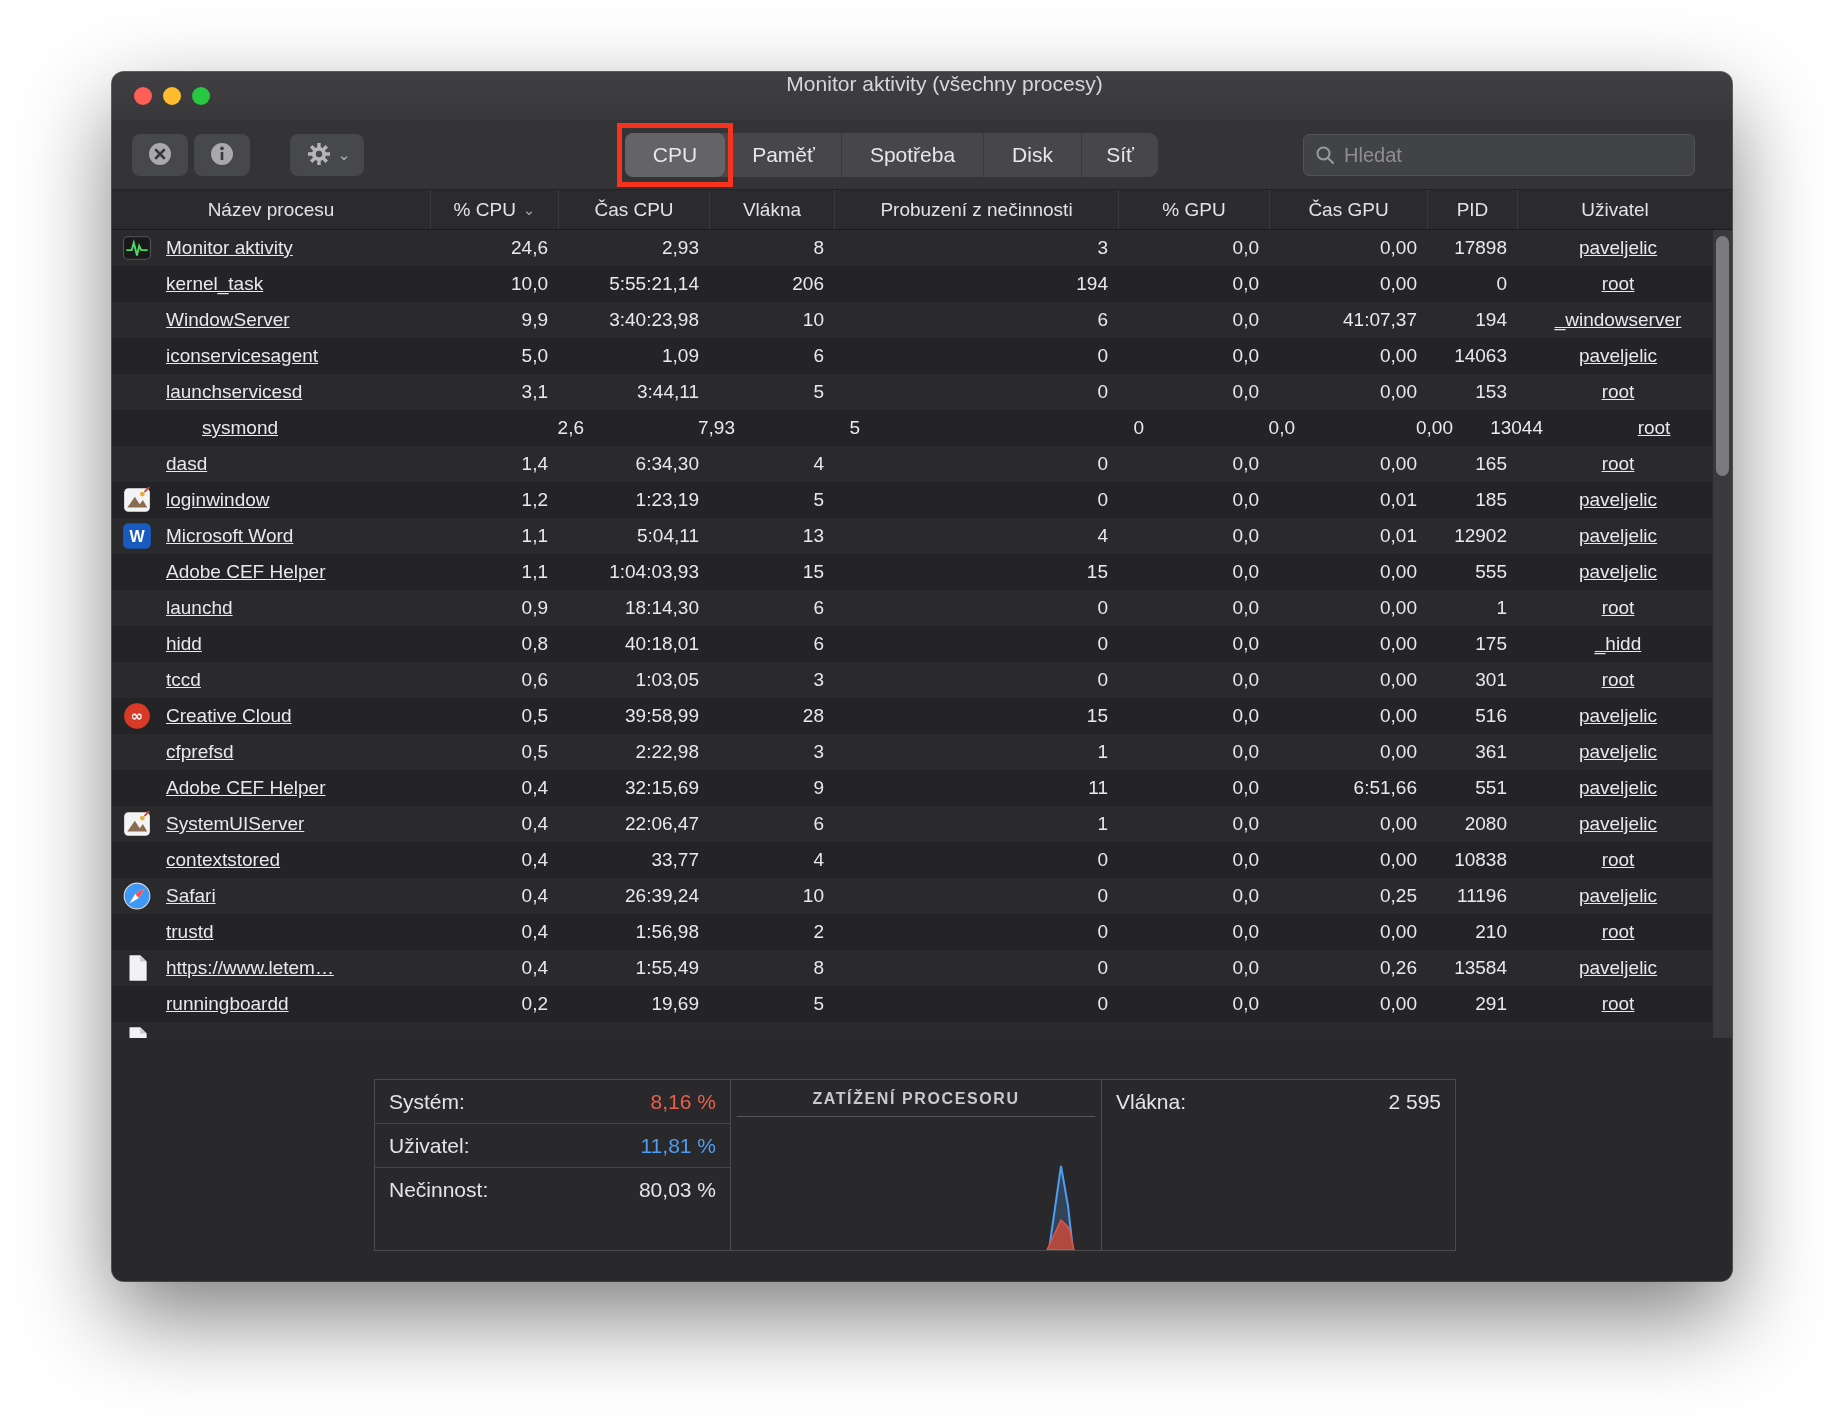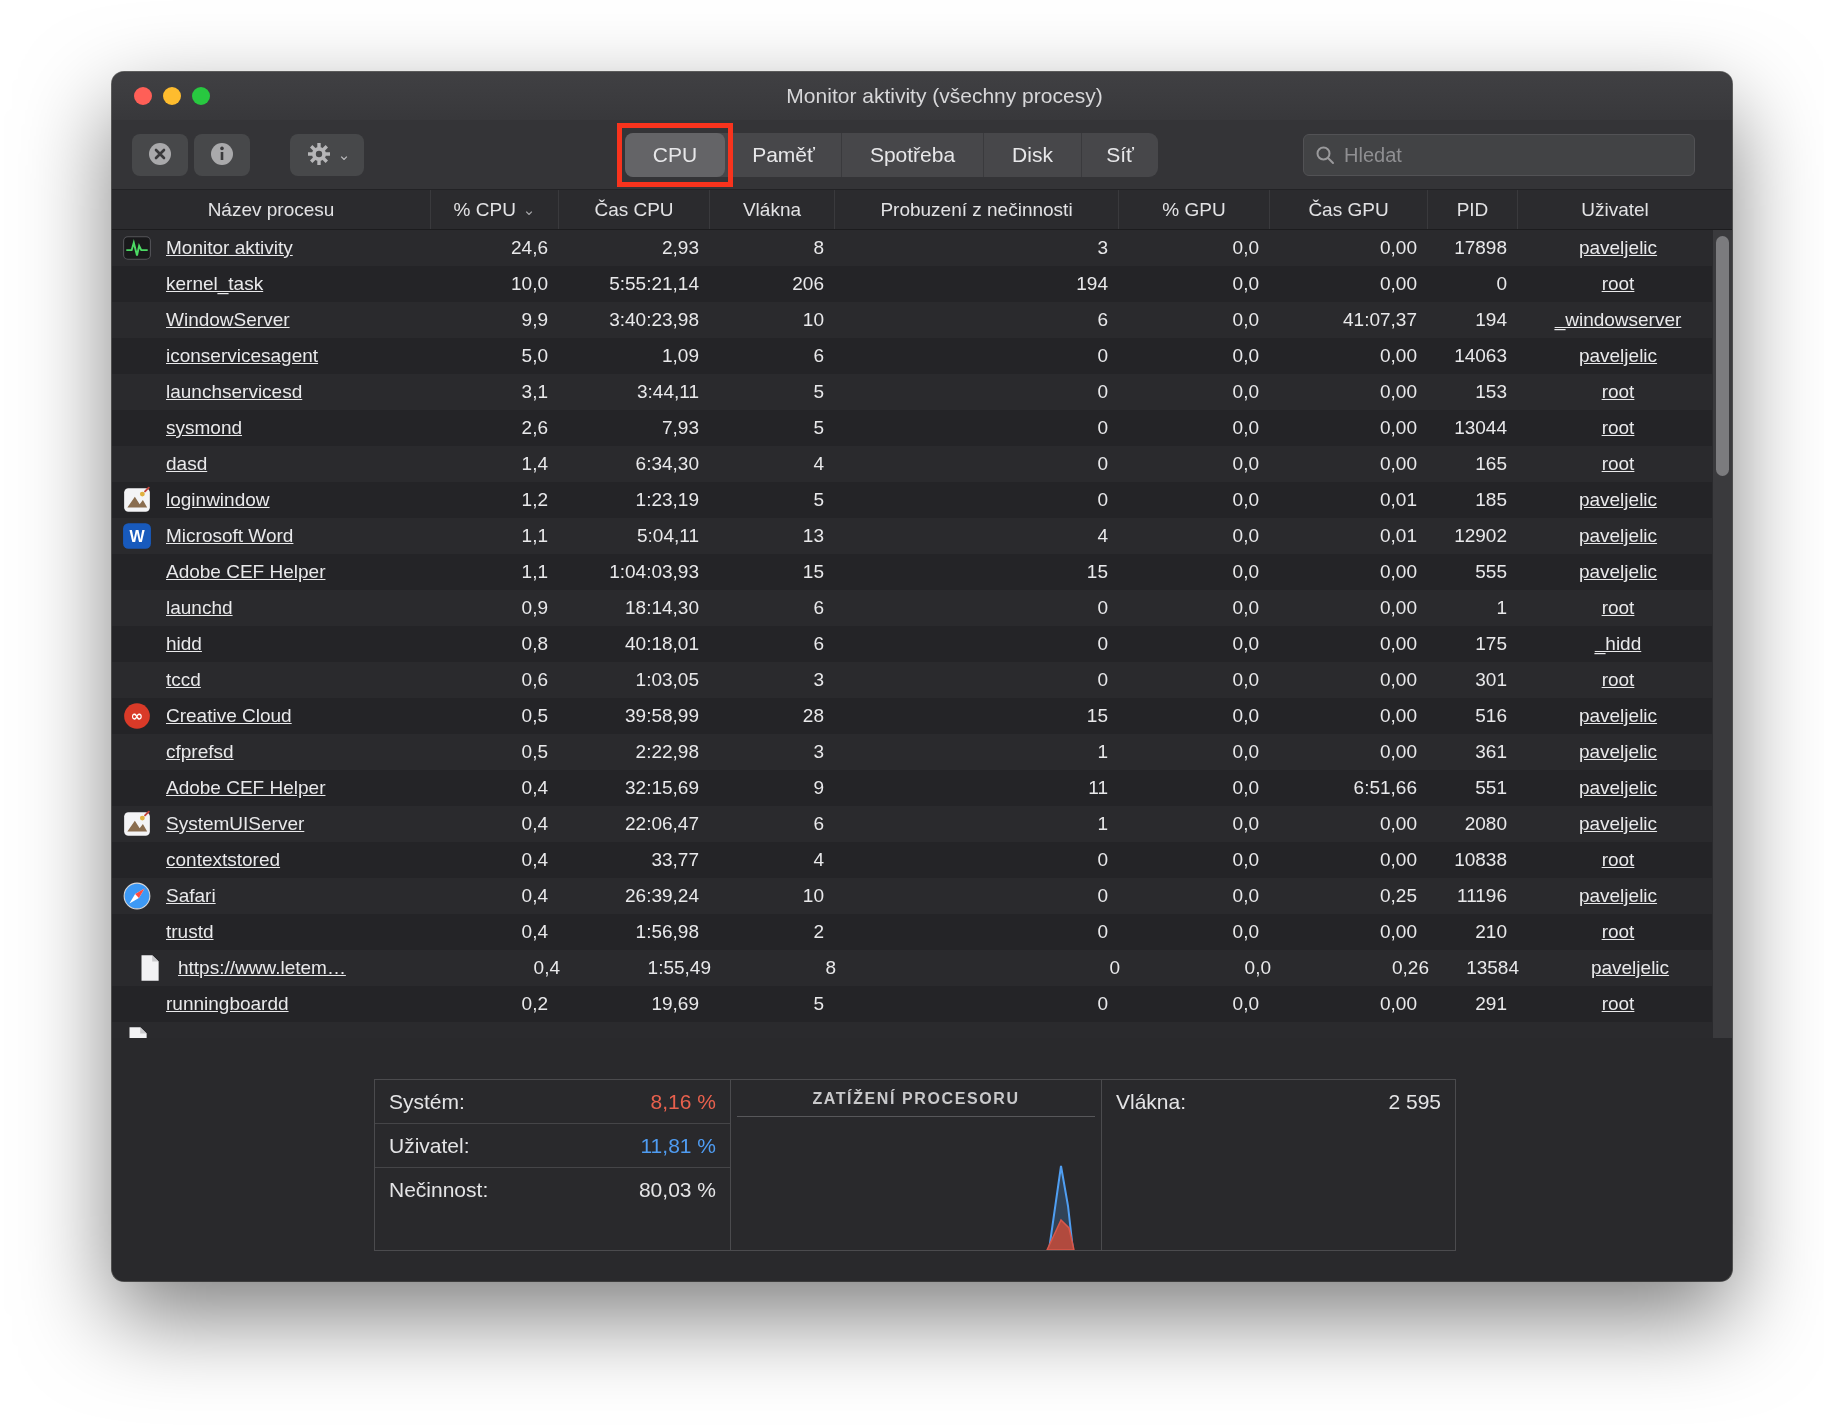--- a/index.html
+++ b/index.html
@@ -6,21 +6,21 @@
   html,body { width:1824px; height:1426px; background:#ffffff; overflow:hidden;
               font-family:"Liberation Sans", sans-serif; }
   body { position:relative; }
 
   .window { position:absolute; left:112px; top:72px; width:1620px; height:1209px;
             background:#29292c; border-radius:12px; overflow:hidden;
             box-shadow:0 36px 90px rgba(0,0,0,.5), 0 0 0 1px rgba(0,0,0,.6); }
 
   
   .titlebar { height:48px; background:linear-gradient(#404043,#38383b); position:relative;
-              display:flex; align-items:center; justify-content:center;padding-left:45px; }
+              display:flex; justify-content:center;padding-left:45px; }
   .traffic { position:absolute; left:22px; top:15px; display:flex; gap:11px; }
   .light { width:18px; height:18px; border-radius:50%; }
   .light.red    { background:#ff5f57; }
   .light.yellow { background:#febc2e; }
   .light.green  { background:#28c840; }
   .title { color:#d7d7d9; font-size:21px; }
 
   
   .toolbar { height:70px; background:#343437; border-bottom:1px solid #222225; position:relative; }
   .tb-btn { position:absolute; top:14px; height:42px; background:#47484a; border:none;
@@ -252,21 +252,21 @@
           </div>
           <div class="cell">3,1</div>
           <div class="cell">3:44,11</div>
           <div class="cell">5</div>
           <div class="cell">0</div>
           <div class="cell">0,0</div>
           <div class="cell">0,00</div>
           <div class="cell">153</div>
           <div class="cell left">root</div>
         </div>
-        <div class="trow even" style="grid-template-columns: 319px 128px 151px 125px 284px 151px 158px 90px 194px;">
+        <div class="trow even" style="grid-template-columns: 319px 128px 151px 125px 284px 151px 158px 90px 194px; padding-left: 36px;">
           <div class="cell left namecell">
             <span class="appicon"></span>
             <span>sysmond</span>
           </div>
           <div class="cell">2,6</div>
           <div class="cell">7,93</div>
           <div class="cell">5</div>
           <div class="cell">0</div>
           <div class="cell">0,0</div>
           <div class="cell">0,00</div>
@@ -494,21 +494,21 @@
           </div>
           <div class="cell">0,4</div>
           <div class="cell">1:56,98</div>
           <div class="cell">2</div>
           <div class="cell">0</div>
           <div class="cell">0,0</div>
           <div class="cell">0,00</div>
           <div class="cell">210</div>
           <div class="cell left">root</div>
         </div>
-        <div class="trow odd" style="grid-template-columns: 319px 128px 151px 125px 284px 151px 158px 90px 194px; padding-left: 12px;">
+        <div class="trow odd" style="grid-template-columns: 319px 128px 151px 125px 284px 151px 158px 90px 194px;">
           <div class="cell left namecell">
             <span class="appicon">
               <svg viewBox="0 0 28 28">
                 <path d="M7 2 h10 l6 6 v18 h-16 z" fill="#f2f2f4"></path>
                 <path d="M17 2 l6 6 h-6 z" fill="#c9c9cc"></path>
               </svg>
             </span>
             <span>https://www.letem…</span>
           </div>
           <div class="cell">0,4</div>

